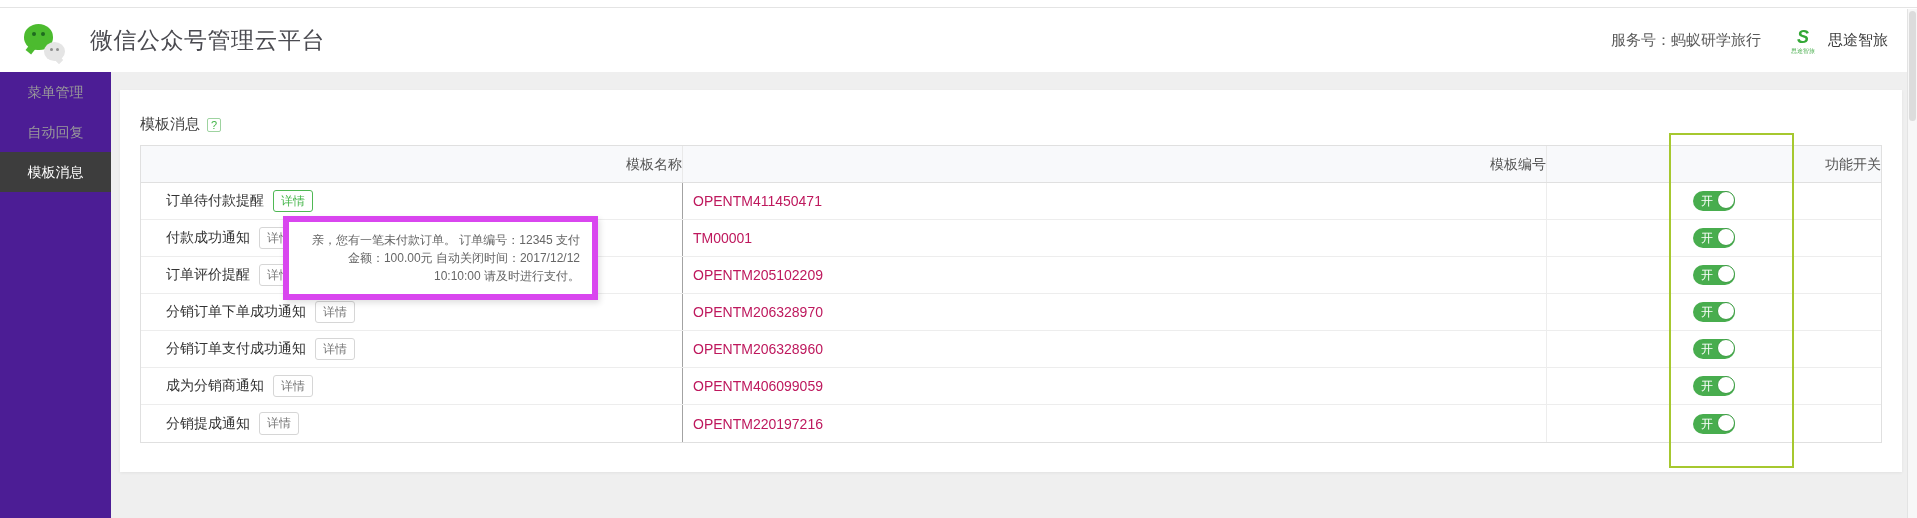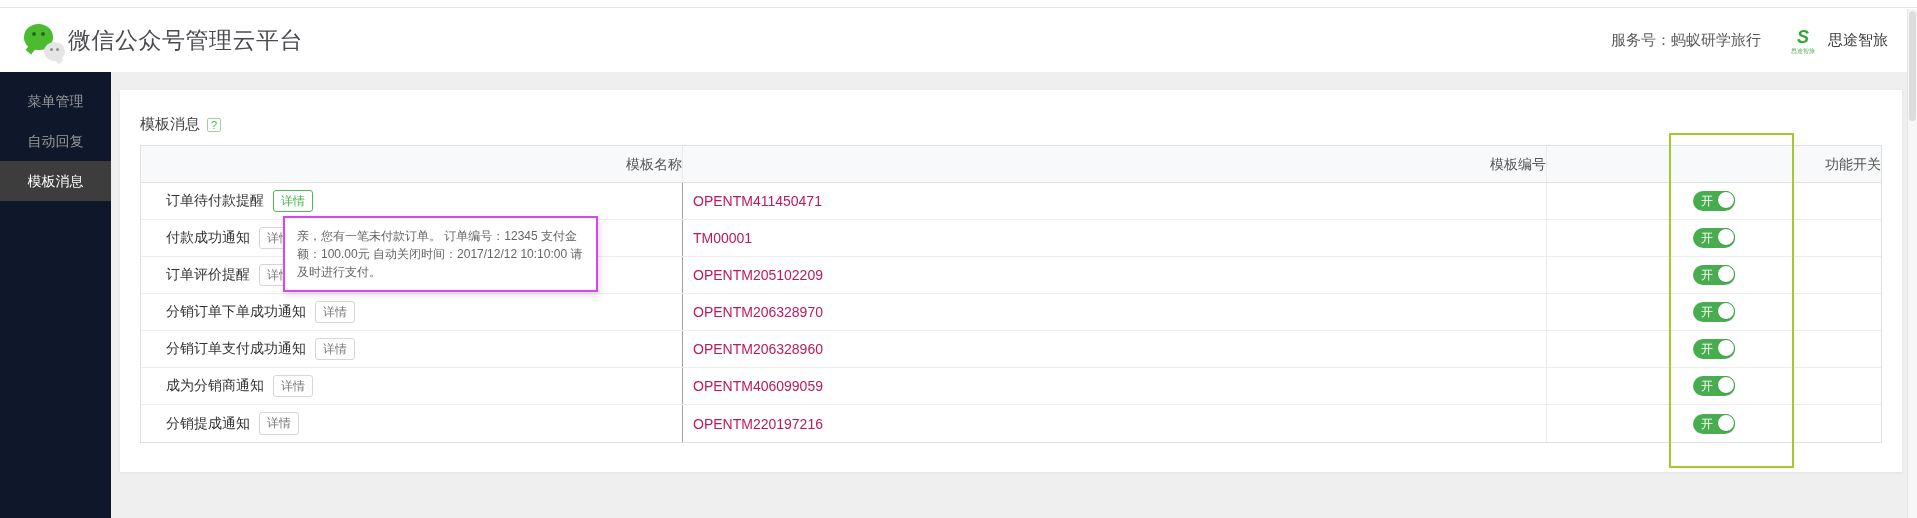--- a/index.html
+++ b/index.html
@@ -15,32 +15,32 @@
   .wx-icon { position:relative; width:44px; height:40px; flex:0 0 auto; }
   .wx-big { position:absolute; left:0; top:3px; width:29px; height:26px; background:#4cbb2f; border-radius:50% 50% 47% 47%; }
   .wx-big:after { content:""; position:absolute; left:3px; bottom:-3px; width:7px; height:7px; background:#4cbb2f; transform:rotate(38deg); }
   .wx-small { position:absolute; right:3px; bottom:0; width:21px; height:19px; background:#e5e5e5; border-radius:50%; }
   .wx-small:after { content:""; position:absolute; right:3px; bottom:-2px; width:6px; height:6px; background:#e5e5e5; transform:rotate(45deg); }
   .eye { position:absolute; border-radius:50%; }
   .eye.b1 { left:8px; top:8px; width:4px; height:4px; background:#1f6b1f; }
   .eye.b2 { left:17px; top:8px; width:4px; height:4px; background:#1f6b1f; }
   .eye.s1 { left:6px; top:6px; width:3px; height:3px; background:#8d8d8d; }
   .eye.s2 { left:12px; top:6px; width:3px; height:3px; background:#8d8d8d; }
-  .app-title { font-size:23px; color:#4a4a50; letter-spacing:0.5px; white-space:nowrap; }
+  .app-title { margin-left:22px; font-size:23px; color:#4a4a50; letter-spacing:0.5px; white-space:nowrap; }
   .appbar-right { margin-left:auto; display:flex; align-items:center; }
   .service-account { font-size:15px; color:#5a5a5a; white-space:nowrap; }
   .brand { display:flex; align-items:center; margin-left:24px; }
   .brand-logo { display:flex; flex-direction:column; align-items:center; width:36px; line-height:1; }
   .brand-logo .s-glyph { font-size:18px; font-weight:bold; color:#33a836; font-style:italic; }
   .brand-logo .s-sub { font-size:7px; color:#4caf50; white-space:nowrap; transform:scale(.85); margin-top:1px; }
   .brand-name { font-size:15px; color:#3d3d3d; margin-left:7px; white-space:nowrap; }
 
   
   .workspace { position:absolute; top:72px; left:0; right:0; bottom:0; background:#efefef; }
-  .sidebar { position:absolute; top:72px; left:0; bottom:0; width:111px; background:#0f172a; padding-top:9px; z-index:2; }
+  .sidebar { position:absolute; top:72px; left:0; bottom:0; width:111px; background:#4c1d95; z-index:2; }
   .side-item { height:40px; line-height:40px; text-align:center; font-size:14px; color:#9a9a9a; cursor:pointer; }
   .side-item.active { background:#3d3d3d; color:#ffffff; }
 
   
   .card { position:absolute; left:120px; top:90px; width:1782px; height:382px; background:#fff; box-shadow:0 1px 3px rgba(0,0,0,.06); padding:0 20px; z-index:1; }
   .card-title-row { height:55px; display:flex; align-items:center; padding-top:14px; }
   .section-title { font-size:15px; color:#404040; }
   .help-icon { display:inline-block; width:14px; height:14px; line-height:12px; border:1px solid #9ed3a0; border-radius:2px; color:#44b549; font-size:11px; text-align:center; margin-left:7px; cursor:pointer; }
 
   
@@ -56,21 +56,21 @@
   .cell.name { width:542px; border-right:1px solid #a3a3a3; padding-left:25px; font-size:14px; color:#333; }
   .cell.code { width:864px; border-right:1px solid #ededed; padding-left:10px; font-size:14px; color:#be185d; }
   .cell.switch { flex:1; justify-content:center; }
   .chip { margin-left:9px; font-size:12px; line-height:1.2; padding:3px 7px; background:#fff; border:1px solid #d6d6d6; border-radius:3px; color:#777; cursor:pointer; font-family:Liberation Serif, serif; }
   .chip.green { border-color:#4fb854; color:#44b549; }
   .toggle { position:relative; width:42px; height:20px; background:#48ad4e; border-radius:11px; cursor:pointer; }
   .toggle-on-text { position:absolute; left:8px; top:50%; transform:translateY(-50%); color:#fff; font-size:12px; line-height:1; }
   .toggle-knob { position:absolute; right:0; top:0; width:18px; height:18px; background:#fff; border:1px solid #3d9c43; border-radius:50%; }
 
   
-  .tooltip { position:absolute; left:283px; top:216px; width:315px; background:#fff; border:2px solid #d946ef; box-shadow:2px 3px 6px rgba(0,0,0,.12); padding:9px 12px; font-size:12px; color:#666; line-height:18px; z-index:20; }
+  .tooltip { position:absolute; left:283px; top:216px; width:315px; background:#fff; border:6px solid #d946ef; box-shadow:2px 3px 6px rgba(0,0,0,.12); padding:9px 12px; font-size:12px; color:#666; line-height:18px; z-index:20;text-align:right; }
 
   
   .annotation-box { position:absolute; left:1669px; top:133px; width:125px; height:335px; border:2px solid #a6c82f; z-index:30; pointer-events:none; }
 
   
   .scrollbar { position:absolute; right:0; top:9px; bottom:0; width:10px; background:#f7f7f7; border-left:1px solid #e3e3e3; z-index:40; }
   .scroll-thumb { position:absolute; left:1px; right:1px; top:2px; height:110px; background:#dcdcdc; border-radius:4px; }
 </style>
 </head>
 <body>

